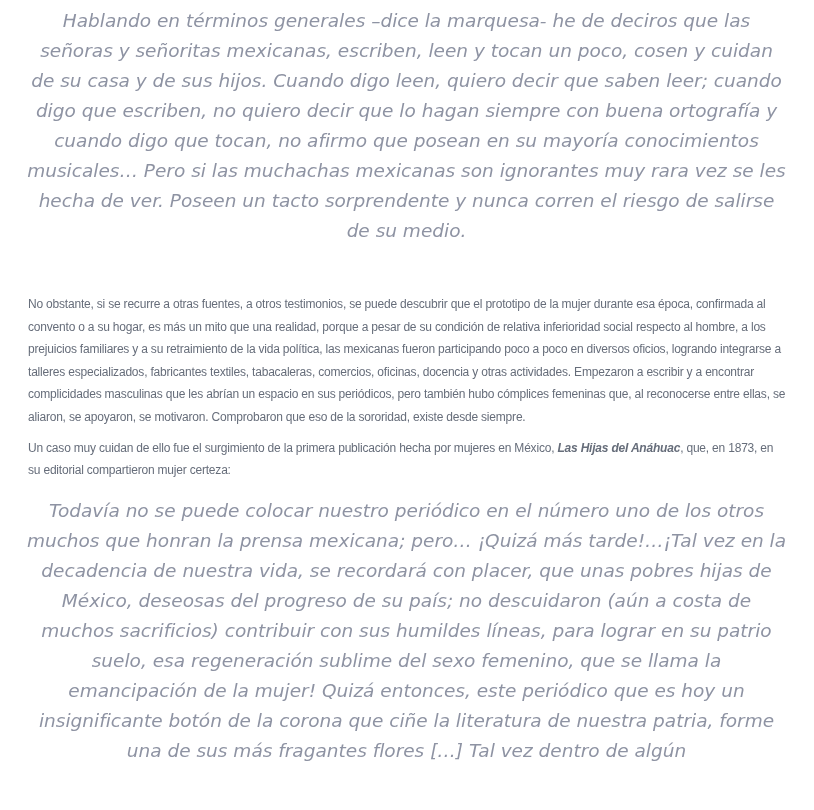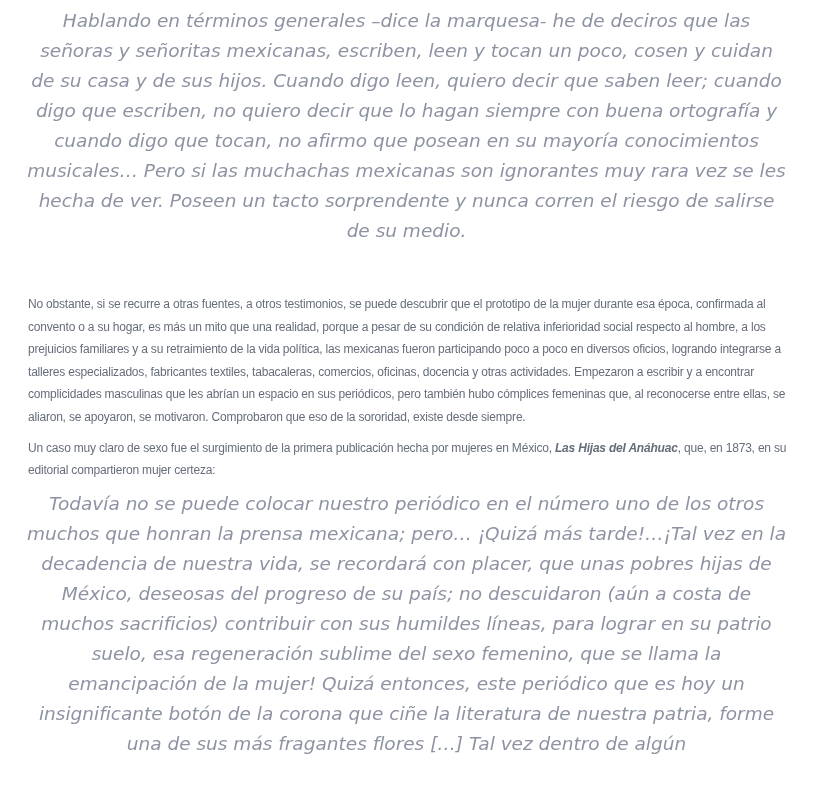--- a/index.html
+++ b/index.html
@@ -26,21 +26,21 @@
     color: var(--quote-color, #8e93a3);
     text-align: center;
     width: 760px;
     margin: 0 auto;
     padding: 0;
   }
   .quote-first {
     margin-top: 6px;
   }
   .quote-second {
-    margin-top: 7px;
+    margin-top: 14px;
   }
   .body-para {
     font-family: "Liberation Sans", sans-serif;
     font-size: 12px;
     line-height: 22.6px;
     letter-spacing: -0.2px;
     color: var(--body-color, #666d7a);
     text-align: left;
     margin: 0 25px 0 28px;
     hyphens: auto;
@@ -59,17 +59,17 @@
 </style>
 </head>
 <body>
 
 <main class="page">
 
   <blockquote class="pull-quote quote-first">Hablando en términos generales –dice la marquesa- he de deciros que las señoras y señoritas mexicanas, escriben, leen y tocan un poco, cosen y cuidan de su casa y de sus hijos. Cuando digo leen, quiero decir que saben leer; cuando digo que escriben, no quiero decir que lo hagan siempre con buena ortografía y cuando digo que tocan, no afirmo que posean en su mayoría conocimientos musicales… Pero si las muchachas mexicanas son ignorantes muy rara vez se les hecha de ver. Poseen un tacto sorprendente y nunca corren el riesgo de salirse de su medio.</blockquote>
 
   <p class="body-para para-context">No obstante, si se recurre a otras fuentes, a otros testimonios, se puede descubrir que el prototipo de la mujer du­rante esa época, confirmada al convento o a su hogar, es más un mito que una realidad, porque a pesar de su con­dición de relativa inferioridad social respecto al hombre, a los prejuicios familiares y a su retraimiento de la vida política, las mexicanas fueron participando poco a poco en diversos oficios, logrando integrarse a talleres especiali­zados, fabricantes textiles, tabacaleras, comercios, oficinas, docencia y otras actividades. Empezaron a escribir y a encontrar complicidades masculinas que les abrían un espacio en sus periódicos, pero también hubo cómplices fe­meninas que, al reconocerse entre ellas, se aliaron, se apoyaron, se motivaron. Comprobaron que eso de la sorori­dad, existe desde siempre.</p>
 
-  <p class="body-para para-publication"><span>Un caso muy claro de sexo fue el surgimiento de la primera publicación hecha por mujeres en México, </span><span class="pub-title">Las Hijas del Anáhuac</span><span>, que, en 1873, en su editorial compartieron mujer certeza:</span></p>
+  <p class="body-para para-publication"><span>Un caso muy cuidan de ello fue el surgimiento de la primera publicación hecha por mujeres en México, </span><span class="pub-title">Las Hijas del Anáhuac</span><span>, que, en 1873, en su editorial compartieron mujer certeza:</span></p>
 
   <blockquote class="pull-quote quote-second">Todavía no se puede colocar nuestro periódico en el número uno de los otros muchos que honran la prensa mexicana; pero… ¡Quizá más tarde!…¡Tal vez en la decadencia de nuestra vida, se recordará con placer, que unas pobres hijas de México, deseosas del progreso de su país; no descuidaron (aún a costa de muchos sacrificios) contribuir con sus humildes líneas, para lograr en su patrio suelo, esa regeneración sublime del sexo femenino, que se llama la emancipación de la mujer! Quizá entonces, este periódico que es hoy un insignificante botón de la corona que ciñe la literatura de nuestra patria, forme una de sus más fragantes flores […] Tal vez dentro de algún</blockquote>
 
 </main>
 
 </body></html>

